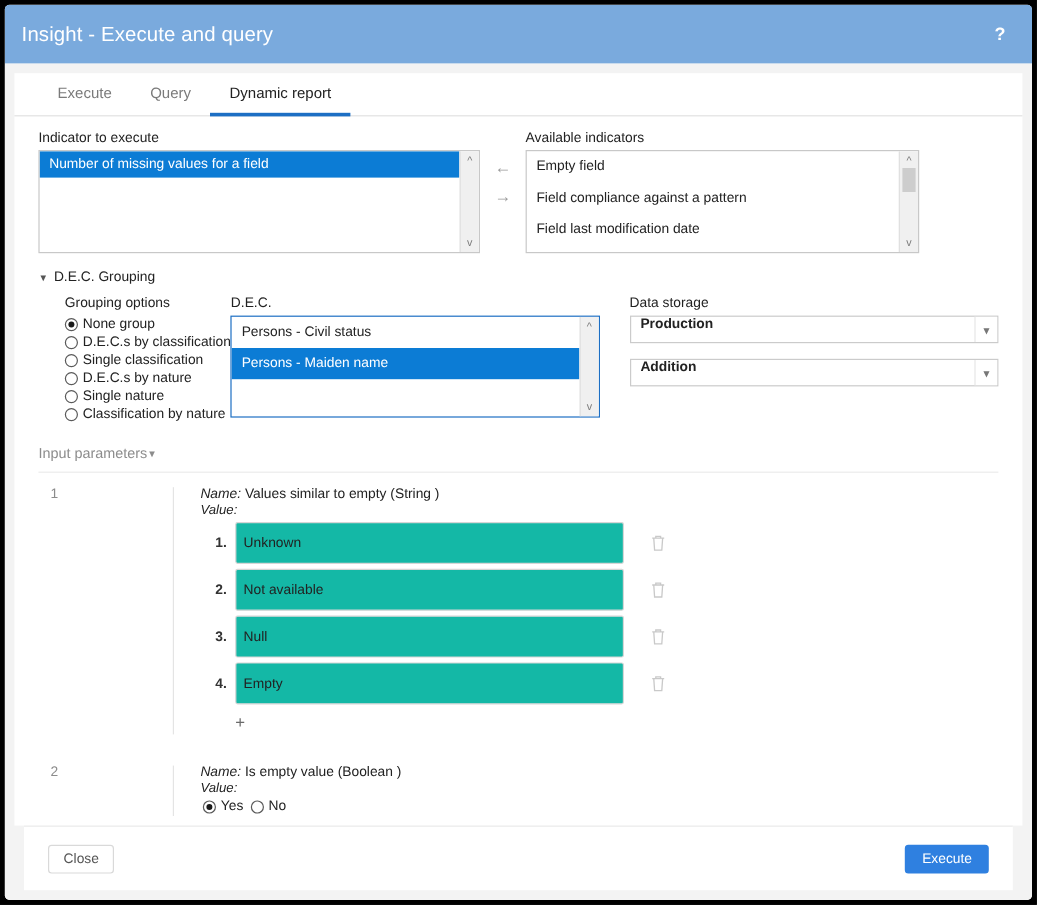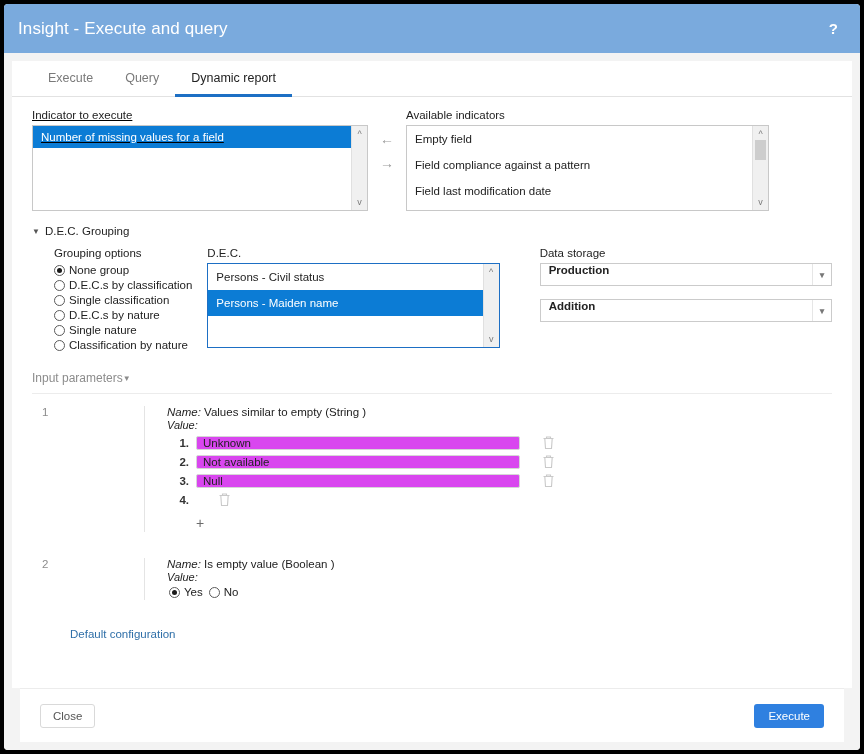--- a/index.html
+++ b/index.html
@@ -92,37 +92,37 @@
     color: #222222;
     margin-bottom: 4px;
     display: block;
   }
   
   .ind-row {
     display: flex;
     align-items: flex-start;
     margin-top: 2px;
   }
-  .ind-col-left { width: 336px; text-decoration: underline; }
+  .ind-col-left { width: 368px; }
   .ind-arrows {
     width: 38px;
     padding-top: 22px;
     display: flex;
     flex-direction: column;
     align-items: center;
     gap: 8px;
   }
   .arrow-btn {
     font-size: 14px;
     color: #9a9a9a;
     cursor: pointer;
     line-height: 16px;
     user-select: none;
   }
-  .ind-col-right { width: 363px; }
+  .ind-col-right { width: 328px; }
   .listbox {
     border: 1px solid #c8c8c8;
     background: #ffffff;
     height: 86px;
     position: relative;
     overflow: hidden;
     display: flex;
   }
   .listbox .items {
     flex: 1 1 auto;
@@ -178,21 +178,21 @@
   .caret {
     font-size: 8px;
     color: #555555;
     line-height: 1;
     transform: translateY(1px);
   }
   .group-row {
     display: flex;
     margin-top: 10px;
     padding-left: 22px;
-    gap: 15px;
+    gap: 0;
   }
   .grp-options { width: 142px; }
   .radio-line {
     display: flex;
     align-items: center;
     font-size: 11.5px;
     color: #222222;
     line-height: 15px;
     cursor: pointer;
     white-space: nowrap;
@@ -286,28 +286,28 @@
     width: 22px;
     text-align: right;
     font-size: 11.5px;
     font-weight: bold;
     color: #333333;
     margin-right: 7px;
     flex: 0 0 22px;
   }
   .val-input {
     width: 324px;
-    height: 14px;
+    height: 35px;
     border: 1px solid #d6d6d6;
     border-radius: 2px;
     font-size: 11.5px;
     font-family: "Liberation Sans", sans-serif;
     color: #222222;
     padding: 0 6px;
-    background: #d946ef;
+    background: #14b8a6;
   }
   .trash {
     margin-left: 22px;
     color: #c9c9c9;
     cursor: pointer;
     display: flex;
     align-items: center;
   }
   .add-row {
     margin-top: 7px;
@@ -526,20 +526,21 @@
               <input class="val-input" type="text" value="Null" style="">
               <span class="trash">
                 <svg width="13" height="15" viewBox="0 0 13 15">
                     <path d="M1.5 3.5h10M4.5 3.5V2h4v1.5M2.8 3.5l.7 10h6l.7-10" fill="none" stroke="#c9c9c9" stroke-width="1.1"></path>
                   </svg>
               </span>
             </div>
 
             <div class="val-row">
               <span class="val-idx">4.</span>
+              <input class="val-input" type="text" value="Empty" style="">
               <span class="trash">
                 <svg width="13" height="15" viewBox="0 0 13 15">
                     <path d="M1.5 3.5h10M4.5 3.5V2h4v1.5M2.8 3.5l.7 10h6l.7-10" fill="none" stroke="#c9c9c9" stroke-width="1.1"></path>
                   </svg>
               </span>
             </div>
 
             <div class="add-row">
               <span class="add-btn">+</span>
             </div>

